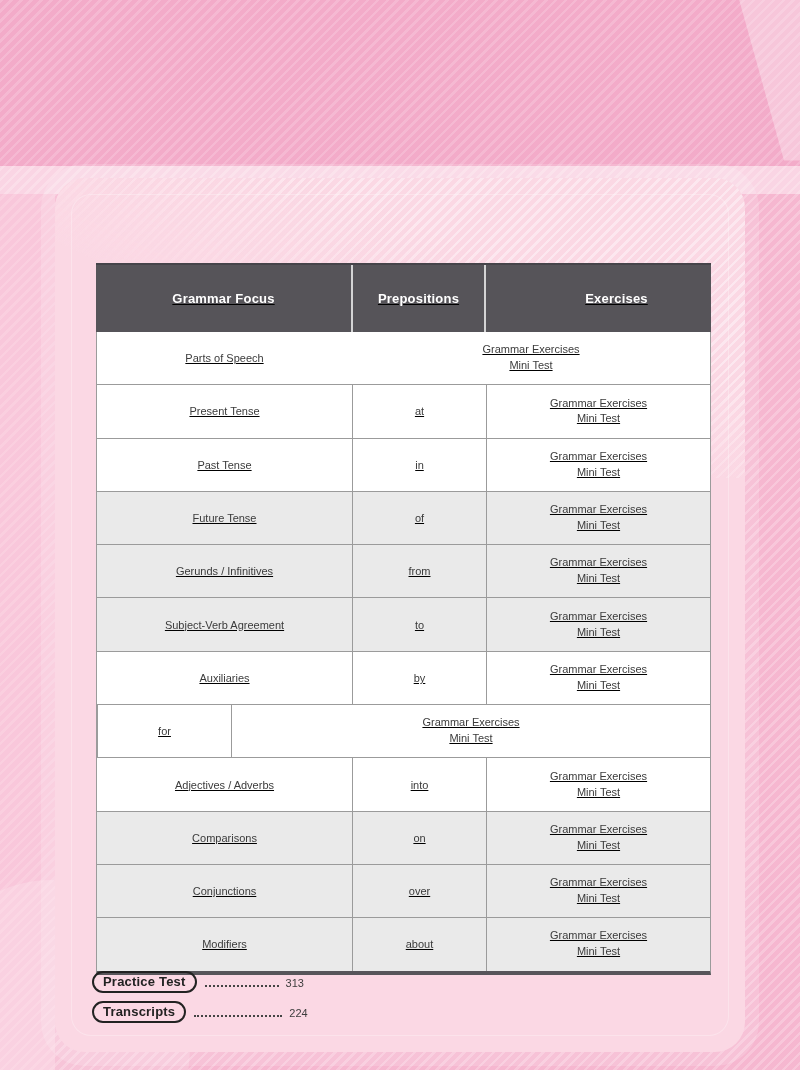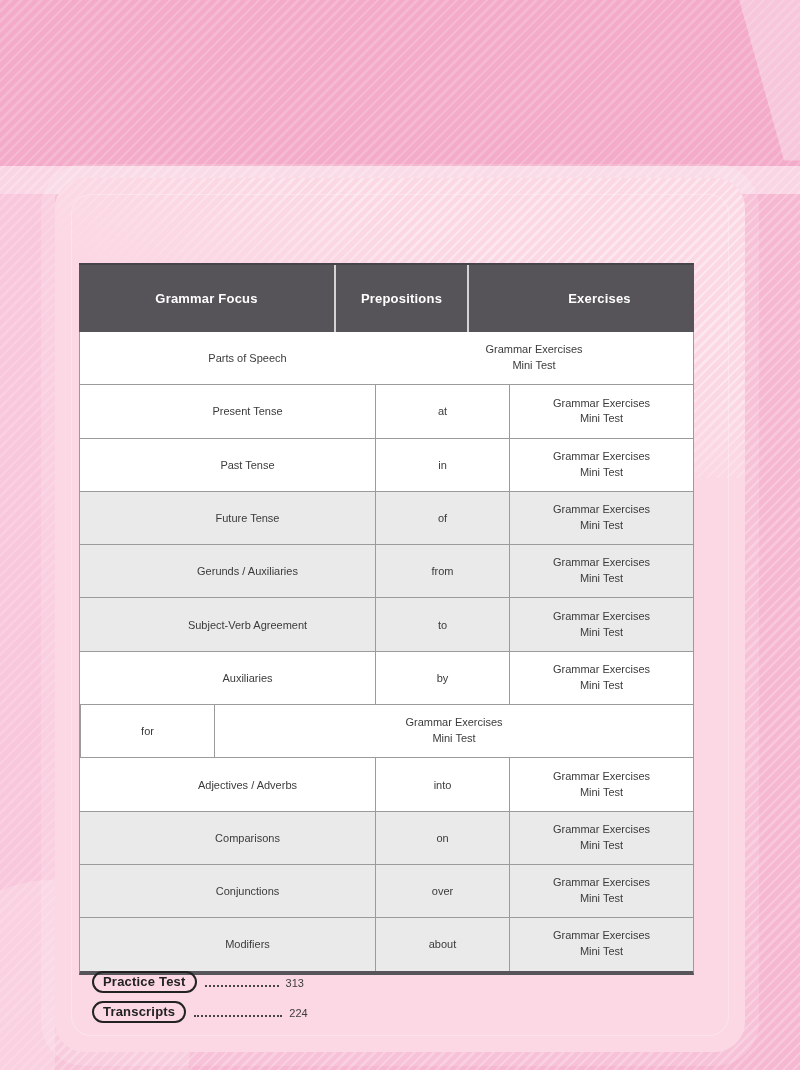--- a/index.html
+++ b/index.html
@@ -46,21 +46,21 @@
     background-image:
       linear-gradient(205deg, rgba(251,216,228,0) 32%, #fbd8e4 62%),
       repeating-linear-gradient(135deg,
         rgba(255,255,255,.4) 0 2.5px, rgba(255,255,255,0) 2.5px 7px);
   }
   .panel-inner {
     position:absolute; inset:16px; border-radius:20px;
     box-shadow:inset 0 0 0 1px rgba(255,255,255,.28);
   }
   
-  .toc-table { position:absolute; left:79px; top:263px; width:615px; }
+  .toc-table { position:absolute; left:96px; top:263px; width:615px;text-decoration:underline; }
   .t-header {
     display:flex; height:69px; box-sizing:border-box;
     background:#565459; border-top:2px solid #46444a;
   }
   .t-header .hc {
     display:flex; align-items:center; justify-content:center;
     color:#ffffff; font-size:13px; font-weight:bold; letter-spacing:.2px;
   }
   .hc1 { width:255px; }
   .hc2 { width:135px; box-sizing:border-box;
@@ -73,21 +73,21 @@
     border-bottom:4px solid #57555a;
   }
   .row { display:flex; height:52.3px; border-top:1px solid #9b9b9b; }
   .row:first-child { border-top:none; }
   .t-body .row:nth-child(n+4):nth-child(-n+6),
   .t-body .row:nth-child(n+10) { background:#eaeaea; }
   .cell {
     display:flex; align-items:center; justify-content:center;
     text-align:center; color:#3b3b3b; font-size:11px;
   }
-  .c1 { width:255px;margin-left:40px; }
+  .c1 { width:255px; }
   .c2 { width:135px; box-sizing:border-box;
         border-left:1px solid #9b9b9b; border-right:1px solid #9b9b9b; }
   .c3 { flex:1; flex-direction:column; line-height:1.45; }
   
   .footer-links { position:absolute; left:92px; top:971px; }
   .link-row { display:flex; align-items:center; height:22px; margin-bottom:8px; }
   .pill {
     display:inline-block; border:2px solid #222222; border-radius:11px;
     padding:1px 9px 2px; font-size:13px; font-weight:bold; color:#222222;
     letter-spacing:.2px; background:transparent;
@@ -153,21 +153,21 @@
   <div class="row">
     <div class="cell c1">Future Tense</div>
     <div class="cell c2">of</div>
     <div class="cell c3">
       <span>Grammar Exercises</span>
       <span>Mini Test</span>
     </div>
   </div>
 
   <div class="row">
-    <div class="cell c1">Gerunds / Auxiliaries</div>
+    <div class="cell c1">Gerunds / Infinitives</div>
     <div class="cell c2">from</div>
     <div class="cell c3">
       <span>Grammar Exercises</span>
       <span>Mini Test</span>
     </div>
   </div>
 
   <div class="row">
     <div class="cell c1">Subject-Verb Agreement</div>
     <div class="cell c2">to</div>

